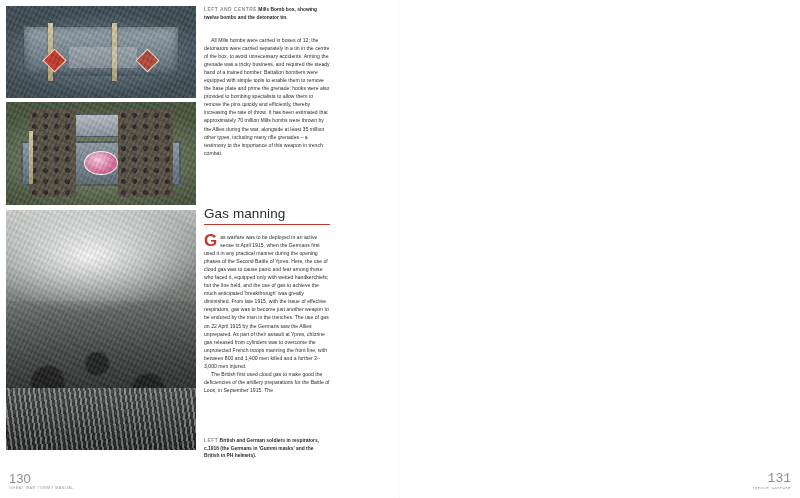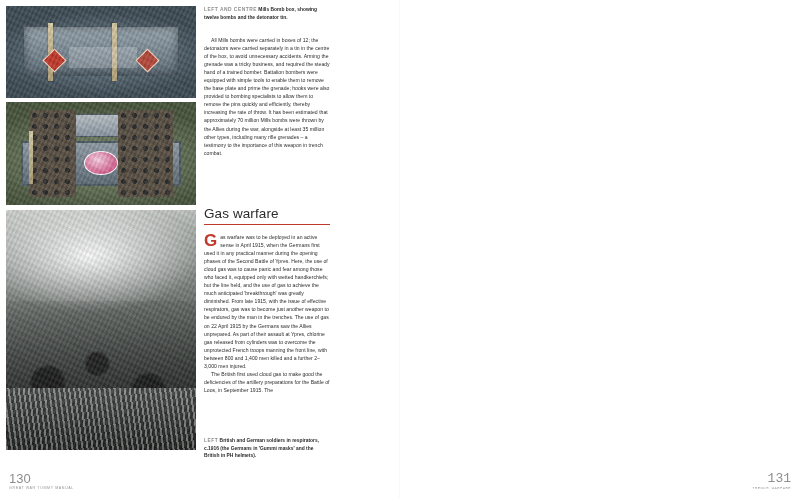--- a/index.html
+++ b/index.html
@@ -215,21 +215,21 @@
         <span class="dir">LEFT AND CENTRE</span>
         <span>Mills Bomb box, showing twelve bombs and the detonator tin.</span>
       </div>
     </div>
 
     <div class="col body" style="left:204px; top:36px; width:126px;">
       <p style="text-indent:7px">All Mills bombs were carried in boxes of 12; the detonators were carried separately in a tin in the centre of the box, to avoid unnecessary accidents. Arming the grenade was a tricky business, and required the steady hand of a trained bomber. Battalion bombers were equipped with simple tools to enable them to remove the base plate and prime the grenade; hooks were also provided to bombing specialists to allow them to remove the pins quickly and efficiently, thereby increasing the rate of throw. It has been estimated that approximately 70 million Mills bombs were thrown by the Allies during the war, alongside at least 35 million other types, including many rifle grenades – a testimony to the importance of this weapon in trench combat.</p>
     </div>
 
     <div class="col" style="left:204px; top:206px; width:126px;">
-      <h2 class="section-title">Gas warfare</h2>
+      <h2 class="section-title">Gas manning</h2>
       <div class="rule-red"></div>
     </div>
 
     <div class="col body" style="left:204px; top:233px; width:126px;">
       <p class="dropcap-para"><span class="dropcap">G</span><span>as warfare was to be deployed in an active sense in April 1915, when the Germans first used it in any practical manner during the opening phases of the Second Battle of Ypres. Here, the use of cloud gas was to cause panic and fear among those who faced it, equipped only with wetted handkerchiefs; but the line held, and the use of gas to achieve the much anticipated 'breakthrough' was greatly diminished. From late 1915, with the issue of effective respirators, gas was to become just another weapon to be endured by the man in the trenches. The use of gas on 22 April 1915 by the Germans saw the Allies unprepared. As part of their assault at Ypres, chlorine gas released from cylinders was to overcome the unprotected French troops manning the front line, with between 800 and 1,400 men killed and a further 2–3,000 men injured.</span></p>
       <p style="text-indent:7px">The British first used cloud gas to make good the deficiencies of the artillery preparations for the Battle of Loos, in September 1915. The</p>
     </div>
 
     <div class="col" style="left:204px; top:437px; width:126px;">
       <div class="caption">

